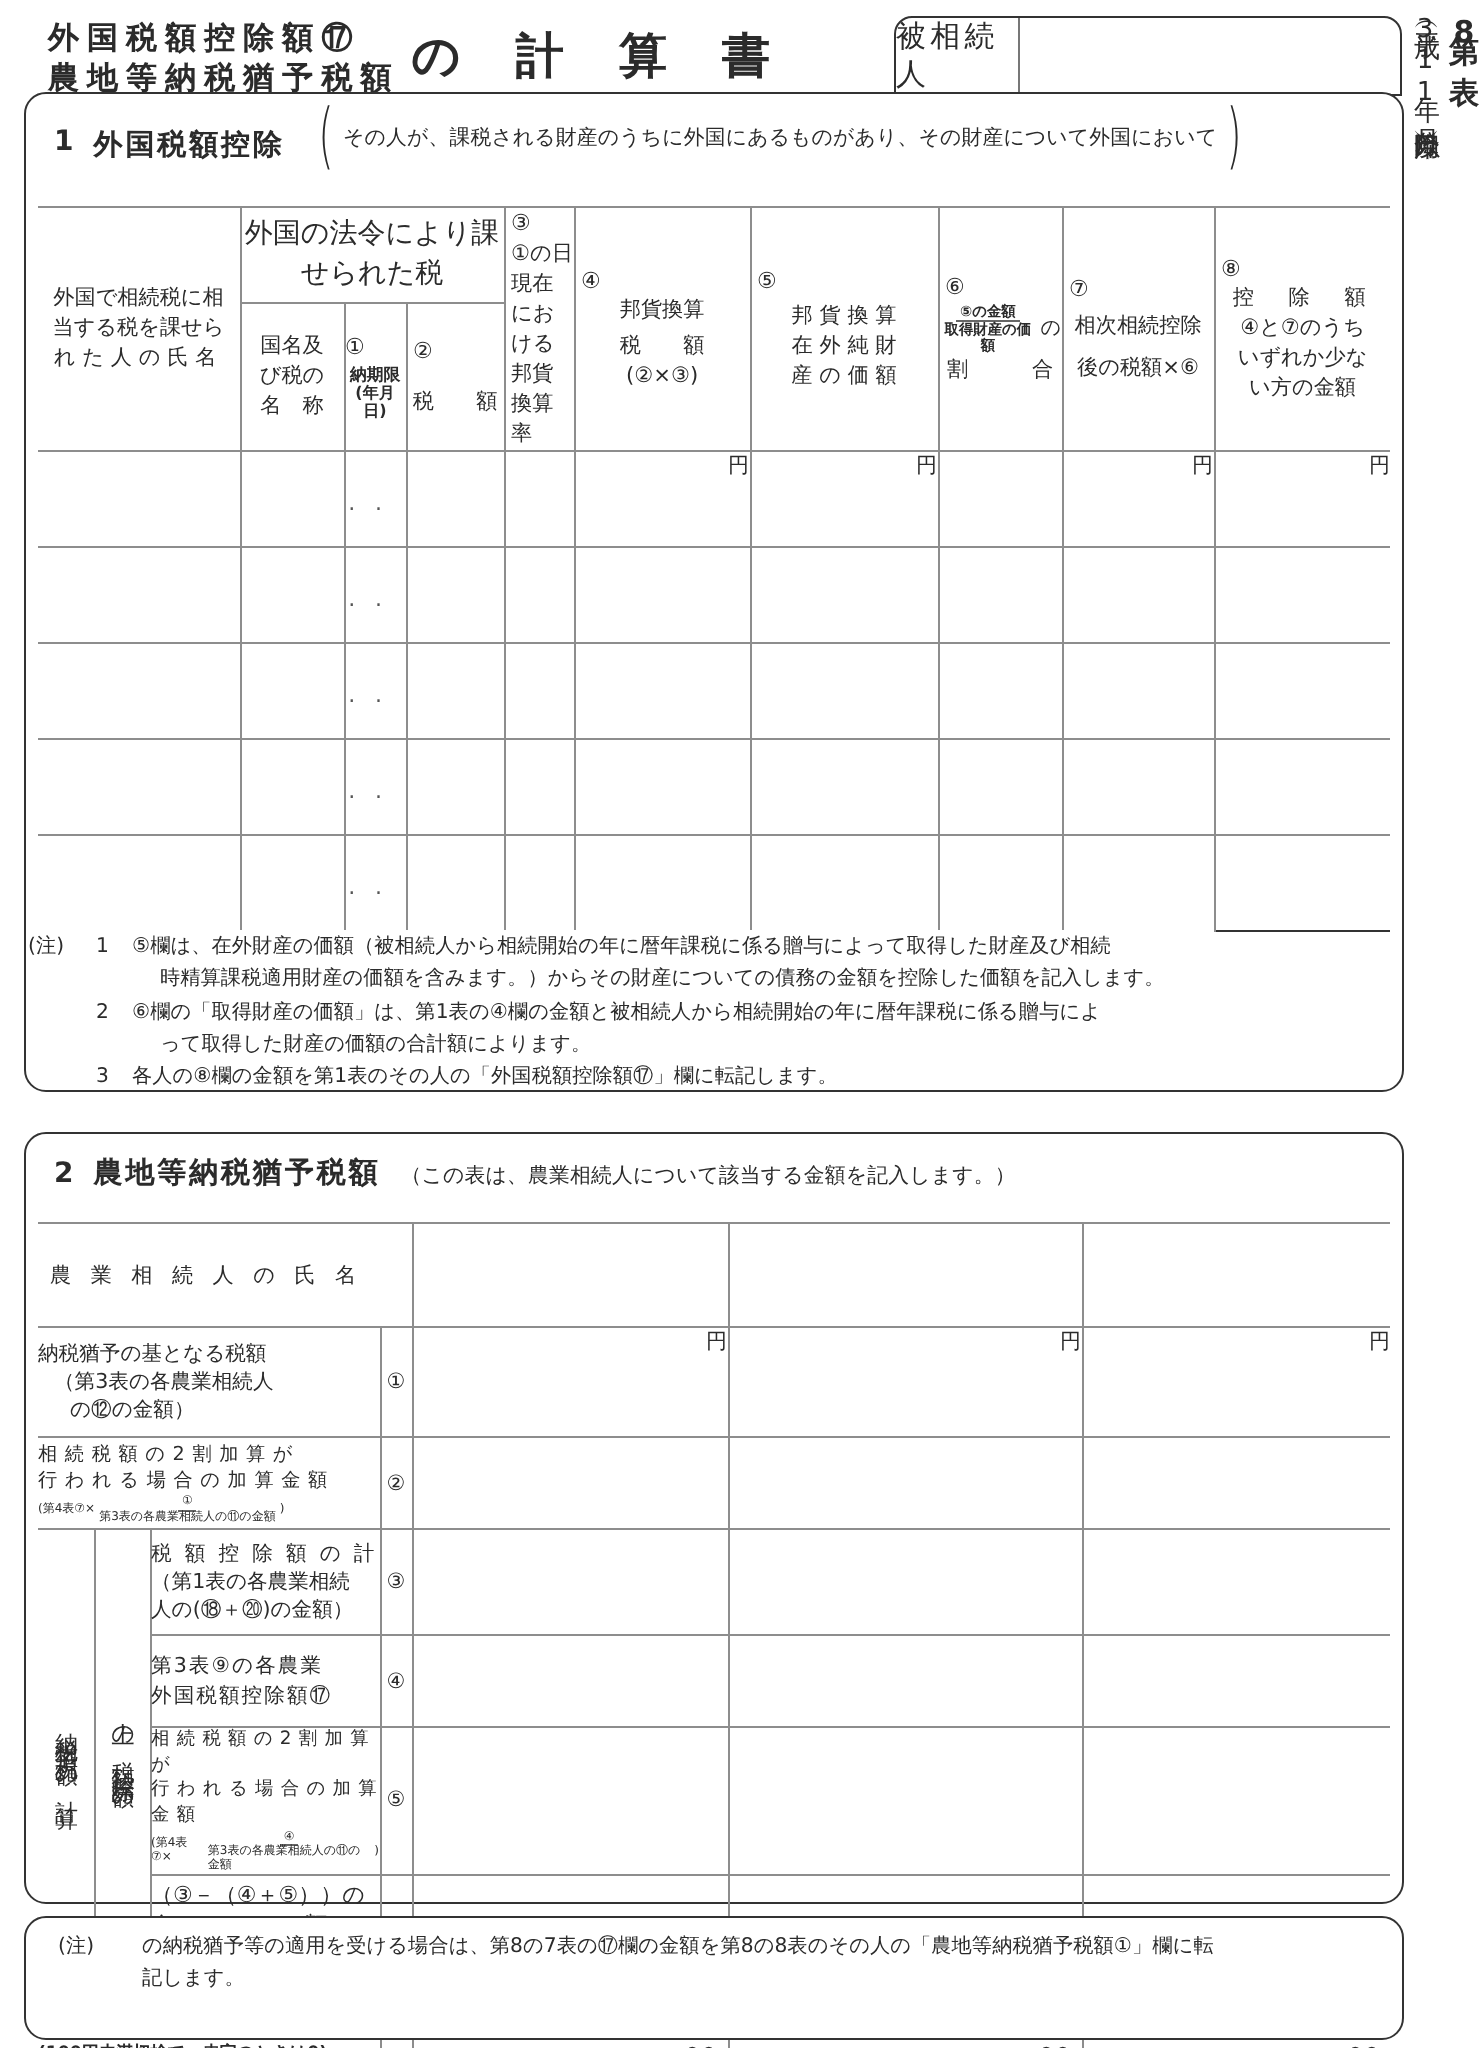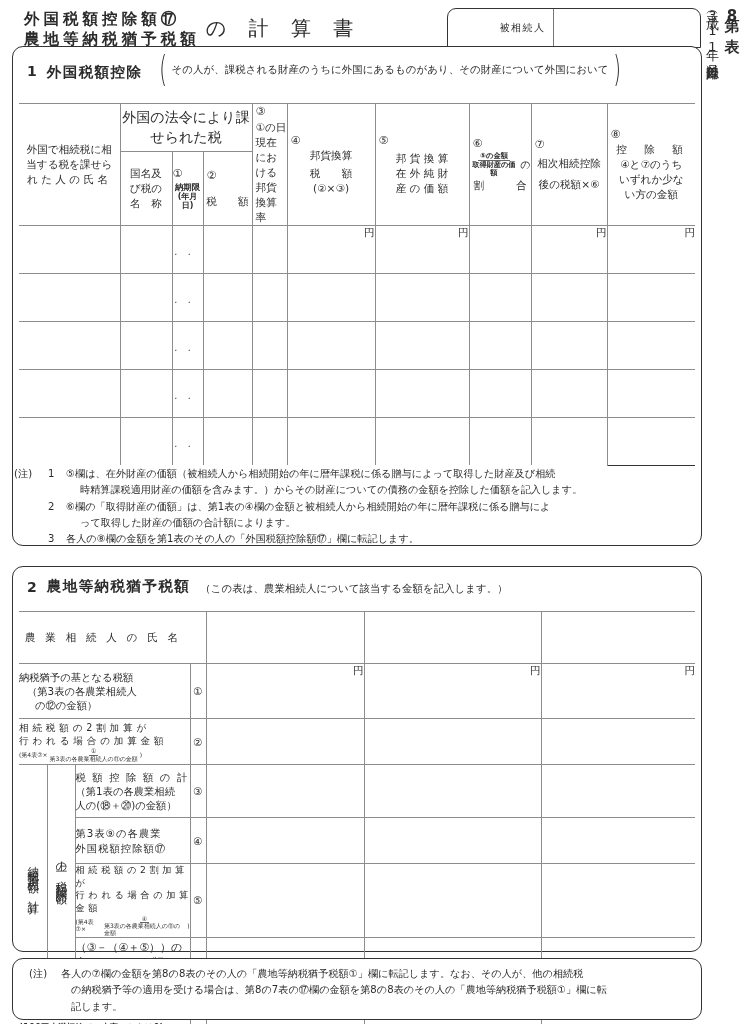--- a/index.html
+++ b/index.html
@@ -28,34 +28,34 @@
   .hdr-title {
     position:absolute; left:24px; top:6px; width:410px; height:46px;
     display:flex; align-items:center;
   }
   .hdr-two {
     display:flex; flex-direction:column; justify-content:center;
     font-size:15.5px; font-weight:bold; line-height:1.32;
   }
   .hdr-two span { letter-spacing:.26em; }
   .hdr-no {
-    font-size:20px; font-weight:normal; letter-spacing:.40em;
+    font-size:24px; font-weight:bold; letter-spacing:.40em;
     margin-left:6px; padding-bottom:2px;
   }
 
   .hitsou {
     position:absolute; left:447px; top:8px; width:254px; height:40px;
     border:1.4px solid #333; border-radius:9px 9px 0 0;
     background:#fff;
     display:flex; align-items:stretch; overflow:hidden;
   }
   .hitsou-lbl {
     width:62px; border-right:1px solid #777;
     display:flex; align-items:center; justify-content:center;
-    font-size:10px; letter-spacing:.14em;margin-left:44px;
+    font-size:15px; letter-spacing:.14em;
   }
   .hitsou-val { flex:1; }
 
   .sidebar {
     position:absolute; right:2px; top:6px; width:36px; height:232px;
     display:flex; flex-direction:row; justify-content:center;
   }
   .side-a { font-size:15px; font-weight:bold; letter-spacing:.08em; }
   .side-b { font-size:13px; letter-spacing:.04em; margin-right:1px;}
 
@@ -477,20 +477,19 @@
           </tr>
         </tbody>
       </table>
     </div>
   </div>
 
   <div class="notes2">
     <div style="display:flex;padding:7px 10px 0 16px;">
       <div class="note-line" style="width:32px;flex:none;">(注)</div>
       <div style="flex:1;">
-        <div class="note-line">各人の⑦欄の金額を第8の8表のその人の「農地等納税猶予税額①」欄に転記します。なお、その人が、他の相続税</div>
         <div class="note-line" style="padding-left:10px;">の納税猶予等の適用を受ける場合は、第8の7表の⑰欄の金額を第8の8表のその人の「農地等納税猶予税額①」欄に転</div>
         <div class="note-line" style="padding-left:10px;">記します。</div>
       </div>
     </div>
   </div>
 
 </div>
 
 </body></html>

